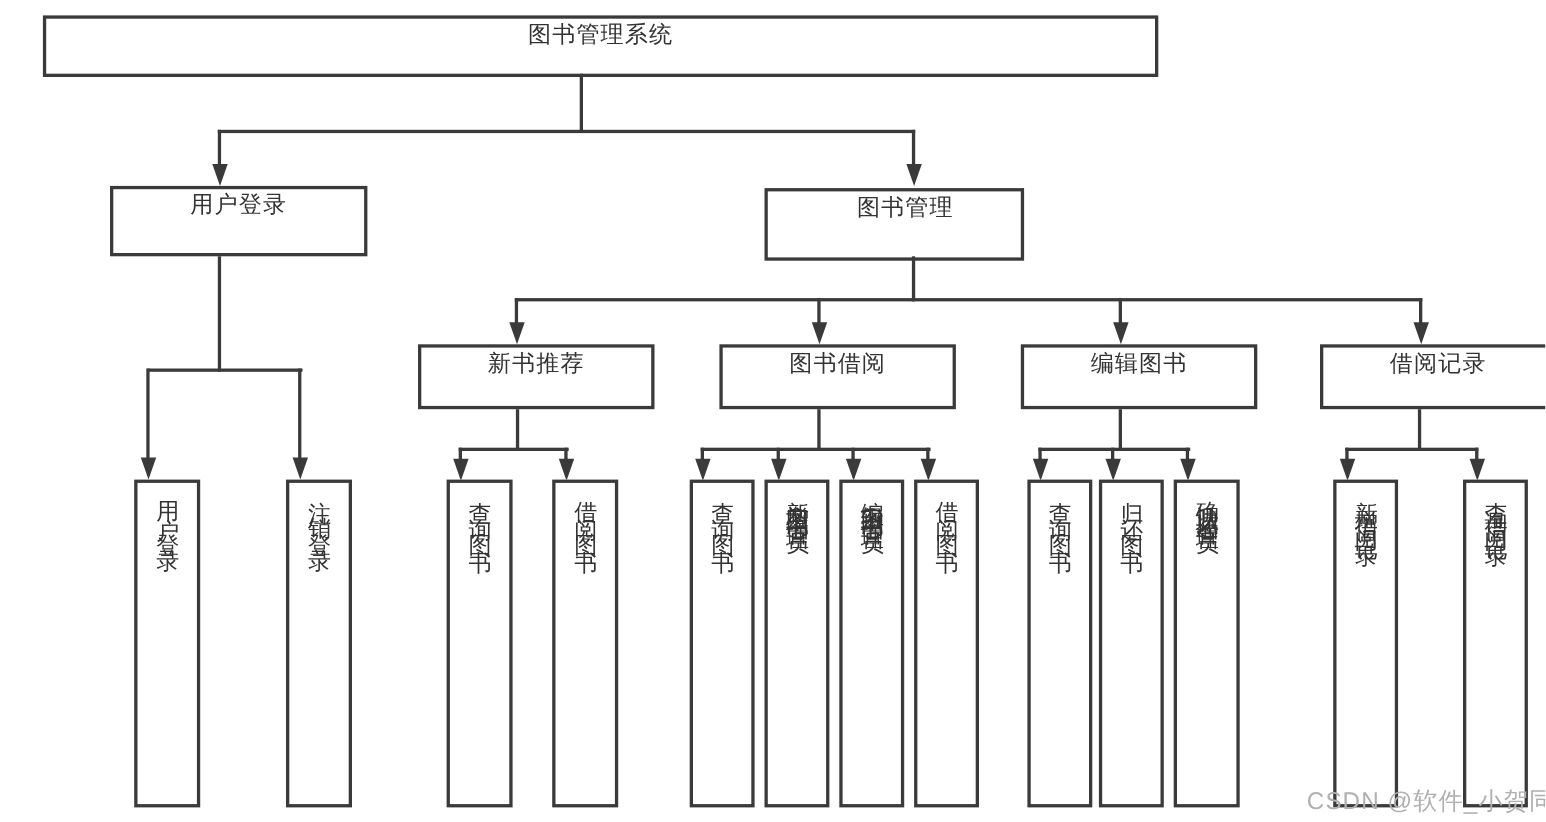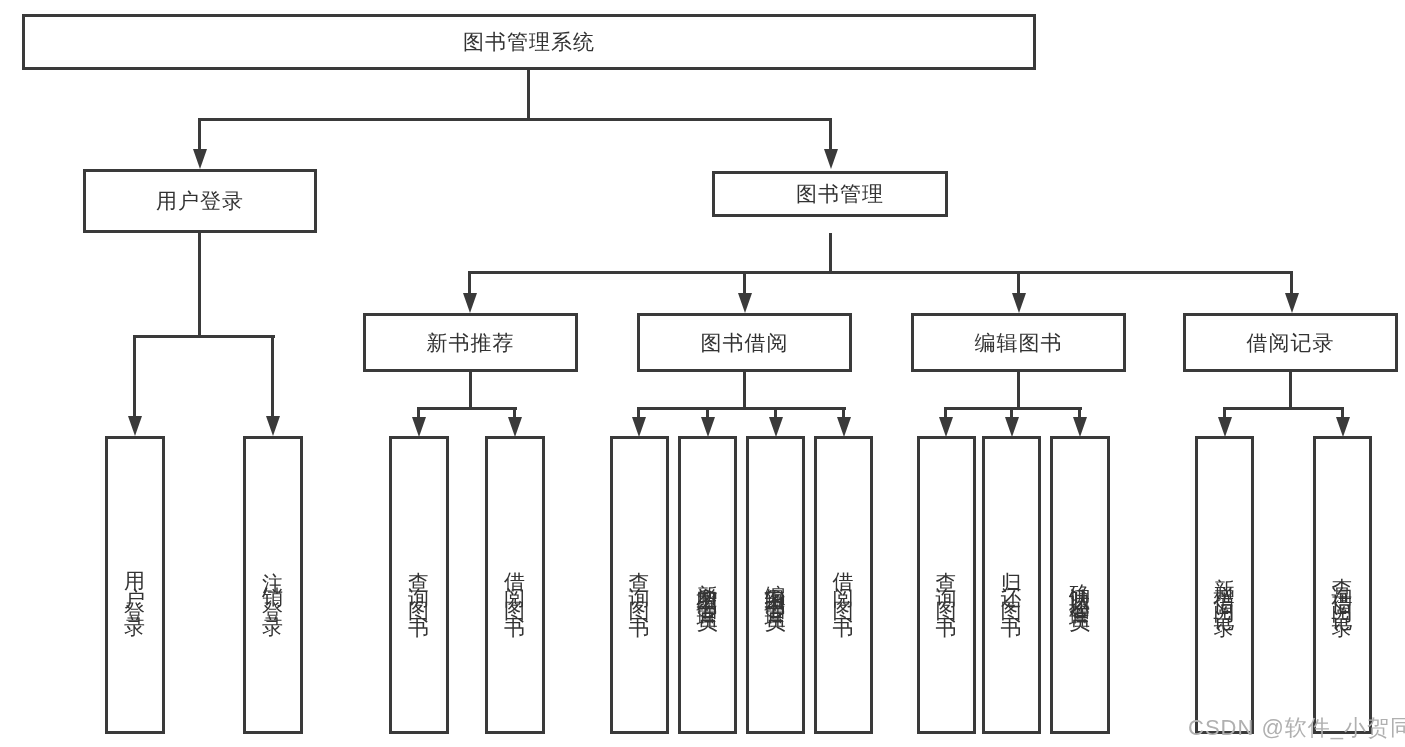--- a/index.html
+++ b/index.html
@@ -15,26 +15,27 @@
     background:var(--bg);
     font-family:"Liberation Sans","DejaVu Sans",sans-serif;
     color:var(--text);
     overflow:hidden;
   }
   .box{
     position:absolute;
     border:3px solid var(--line);
     background:#fff;
     display:flex;
-    align-items:center;
+    align-items:flex-start;
     justify-content:center;
     box-sizing:border-box;
     font-size:21px;
     letter-spacing:1px;
     color:var(--text);
+    margin-left:17px;
   }
   .vbox{
     font-size:21px;
   }
   .vtext{
     writing-mode:vertical-rl;
     text-orientation:mixed;
     line-height:1;
     white-space:nowrap;
   }
@@ -73,21 +74,21 @@
   <div class="vline" style="left:527px;top:67px;height:53px;"></div>
   <div class="hline" style="left:198px;top:118px;width:634px;"></div>
   <div class="vline" style="left:198px;top:118px;height:34px;"></div>
   <div class="arrow" style="left:193px;top:149px;"></div>
   <div class="vline" style="left:829px;top:118px;height:34px;"></div>
   <div class="arrow" style="left:824px;top:149px;"></div>
 
   <div class="box" style="left:83px;top:169px;width:234px;height:64px;">
     <span>用户登录</span>
   </div>
-  <div class="box" style="left:712px;top:171px;width:236px;height:46px;padding-left:20px;">
+  <div class="box" style="left:678px;top:171px;width:236px;height:66px;padding-left:20px;">
     <span>图书管理</span>
   </div>
 
   <div class="vline" style="left:198px;top:233px;height:105px;"></div>
   <div class="hline" style="left:134px;top:335px;width:141px;"></div>
   <div class="vline" style="left:133px;top:335px;height:82px;"></div>
   <div class="arrow" style="left:128px;top:416px;"></div>
   <div class="vline" style="left:271px;top:335px;height:82px;"></div>
   <div class="arrow" style="left:266px;top:416px;"></div>
 

